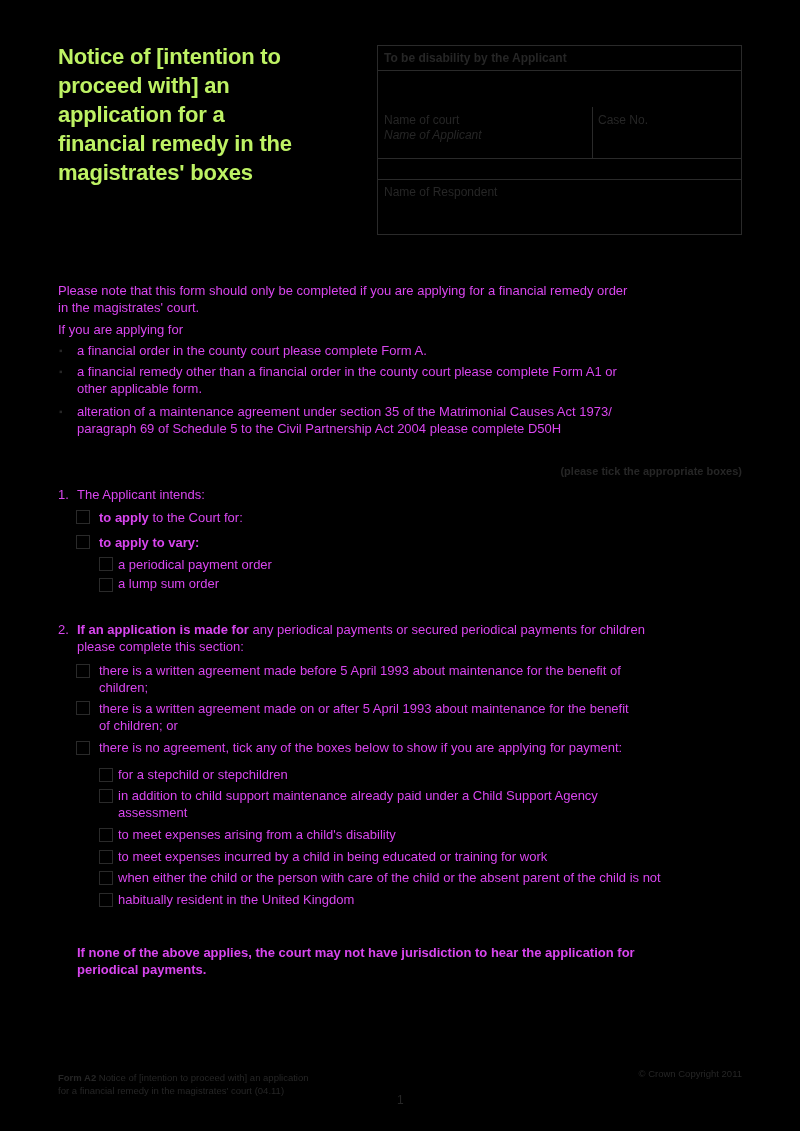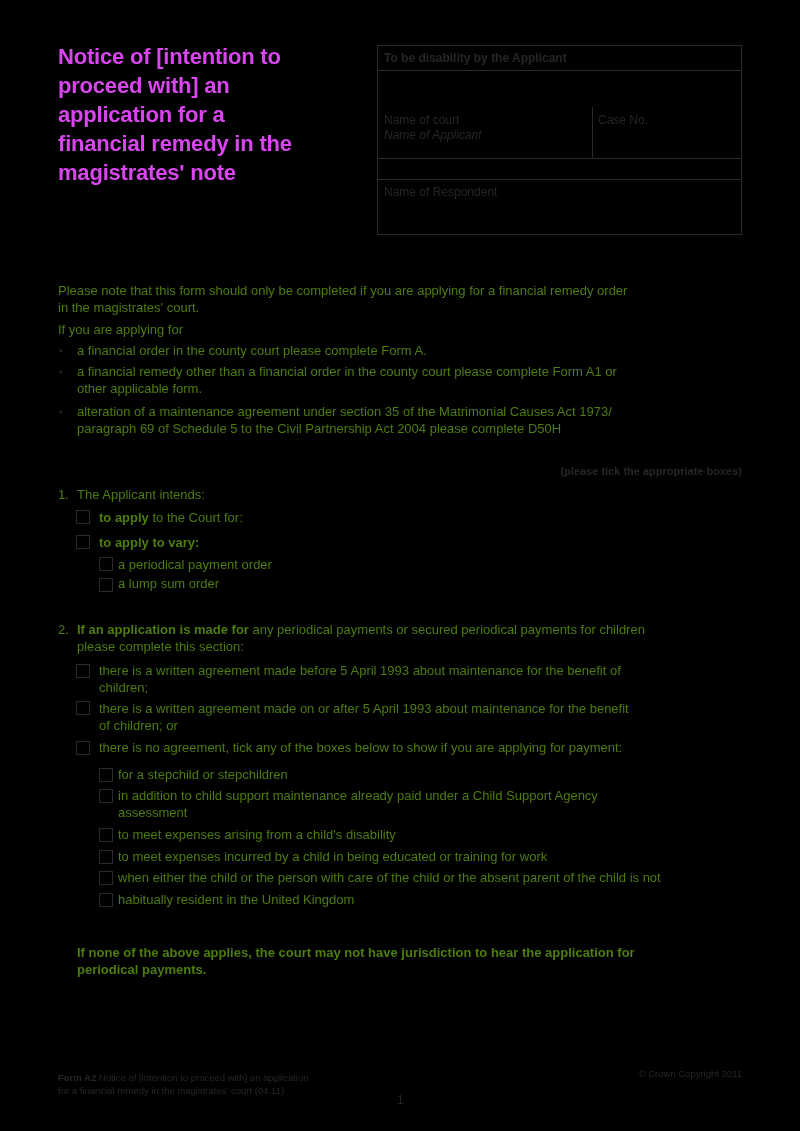--- a/index.html
+++ b/index.html
@@ -3,46 +3,46 @@
 <meta charset="utf-8">
 <style>
   html, body { margin: 0; padding: 0; }
   body {
     width: 800px; height: 1131px; background: #000; position: relative; overflow: hidden;
     font-family: "Liberation Sans", sans-serif; color: #262626;
   }
   .abs { position: absolute; }
   .title {
     left: 58px; top: 42px; width: 300px;
-    font-weight: bold; font-size: 22px; line-height: 29px; color: #d946ef; letter-spacing: -0.2px;
+    font-weight: bold; font-size: 22px; line-height: 29px; color: #bef264; letter-spacing: -0.2px;
   }
   .box {
     left: 377px; top: 45px; width: 365px; height: 190px;
     border: 1px solid #2a2a2a; box-sizing: border-box;
   }
   .box .row { position: absolute; left: 0; right: 0; border-bottom: 1px solid #2a2a2a; }
   .box .cell-label { position: absolute; font-size: 12px; color: #262626; }
   .box .hdr { font-weight: bold; }
   .vline { position: absolute; width: 1px; background: #2a2a2a; }
-  .t12 { font-size: 13px; line-height: 17px; color: #4d7c0f; }
+  .t12 { font-size: 13px; line-height: 17px; color: #d946ef; }
   .bold { font-weight: bold; }
   .cb {
     position: absolute; width: 14px; height: 14px; border: 1px solid #2a2a2a; box-sizing: border-box;
   }
   .bullet { position: absolute; font-size: 10px; }
 </style>
 </head>
 <body>
 
 <div class="abs title">
   <div>Notice of [intention to</div>
   <div>proceed with] an</div>
   <div>application for a</div>
   <div>financial remedy in the</div>
-  <div>magistrates' note</div>
+  <div>magistrates' boxes</div>
 </div>
 
 <div class="abs box">
   <div class="row" style="top:0;height:24px;">
     <span class="cell-label hdr" style="left:6px;top:5px;">To be disability by the Applicant</span>
   </div>
   <div class="row" style="top:25px;height:51px;margin-top:36px;">
     <span class="cell-label" style="left:6px;top:6px;">Name of court</span>
     <div class="vline" style="left:214px;top:0;height:52px;"></div>
     <span class="cell-label" style="left:220px;top:6px;">Case No.</span>

